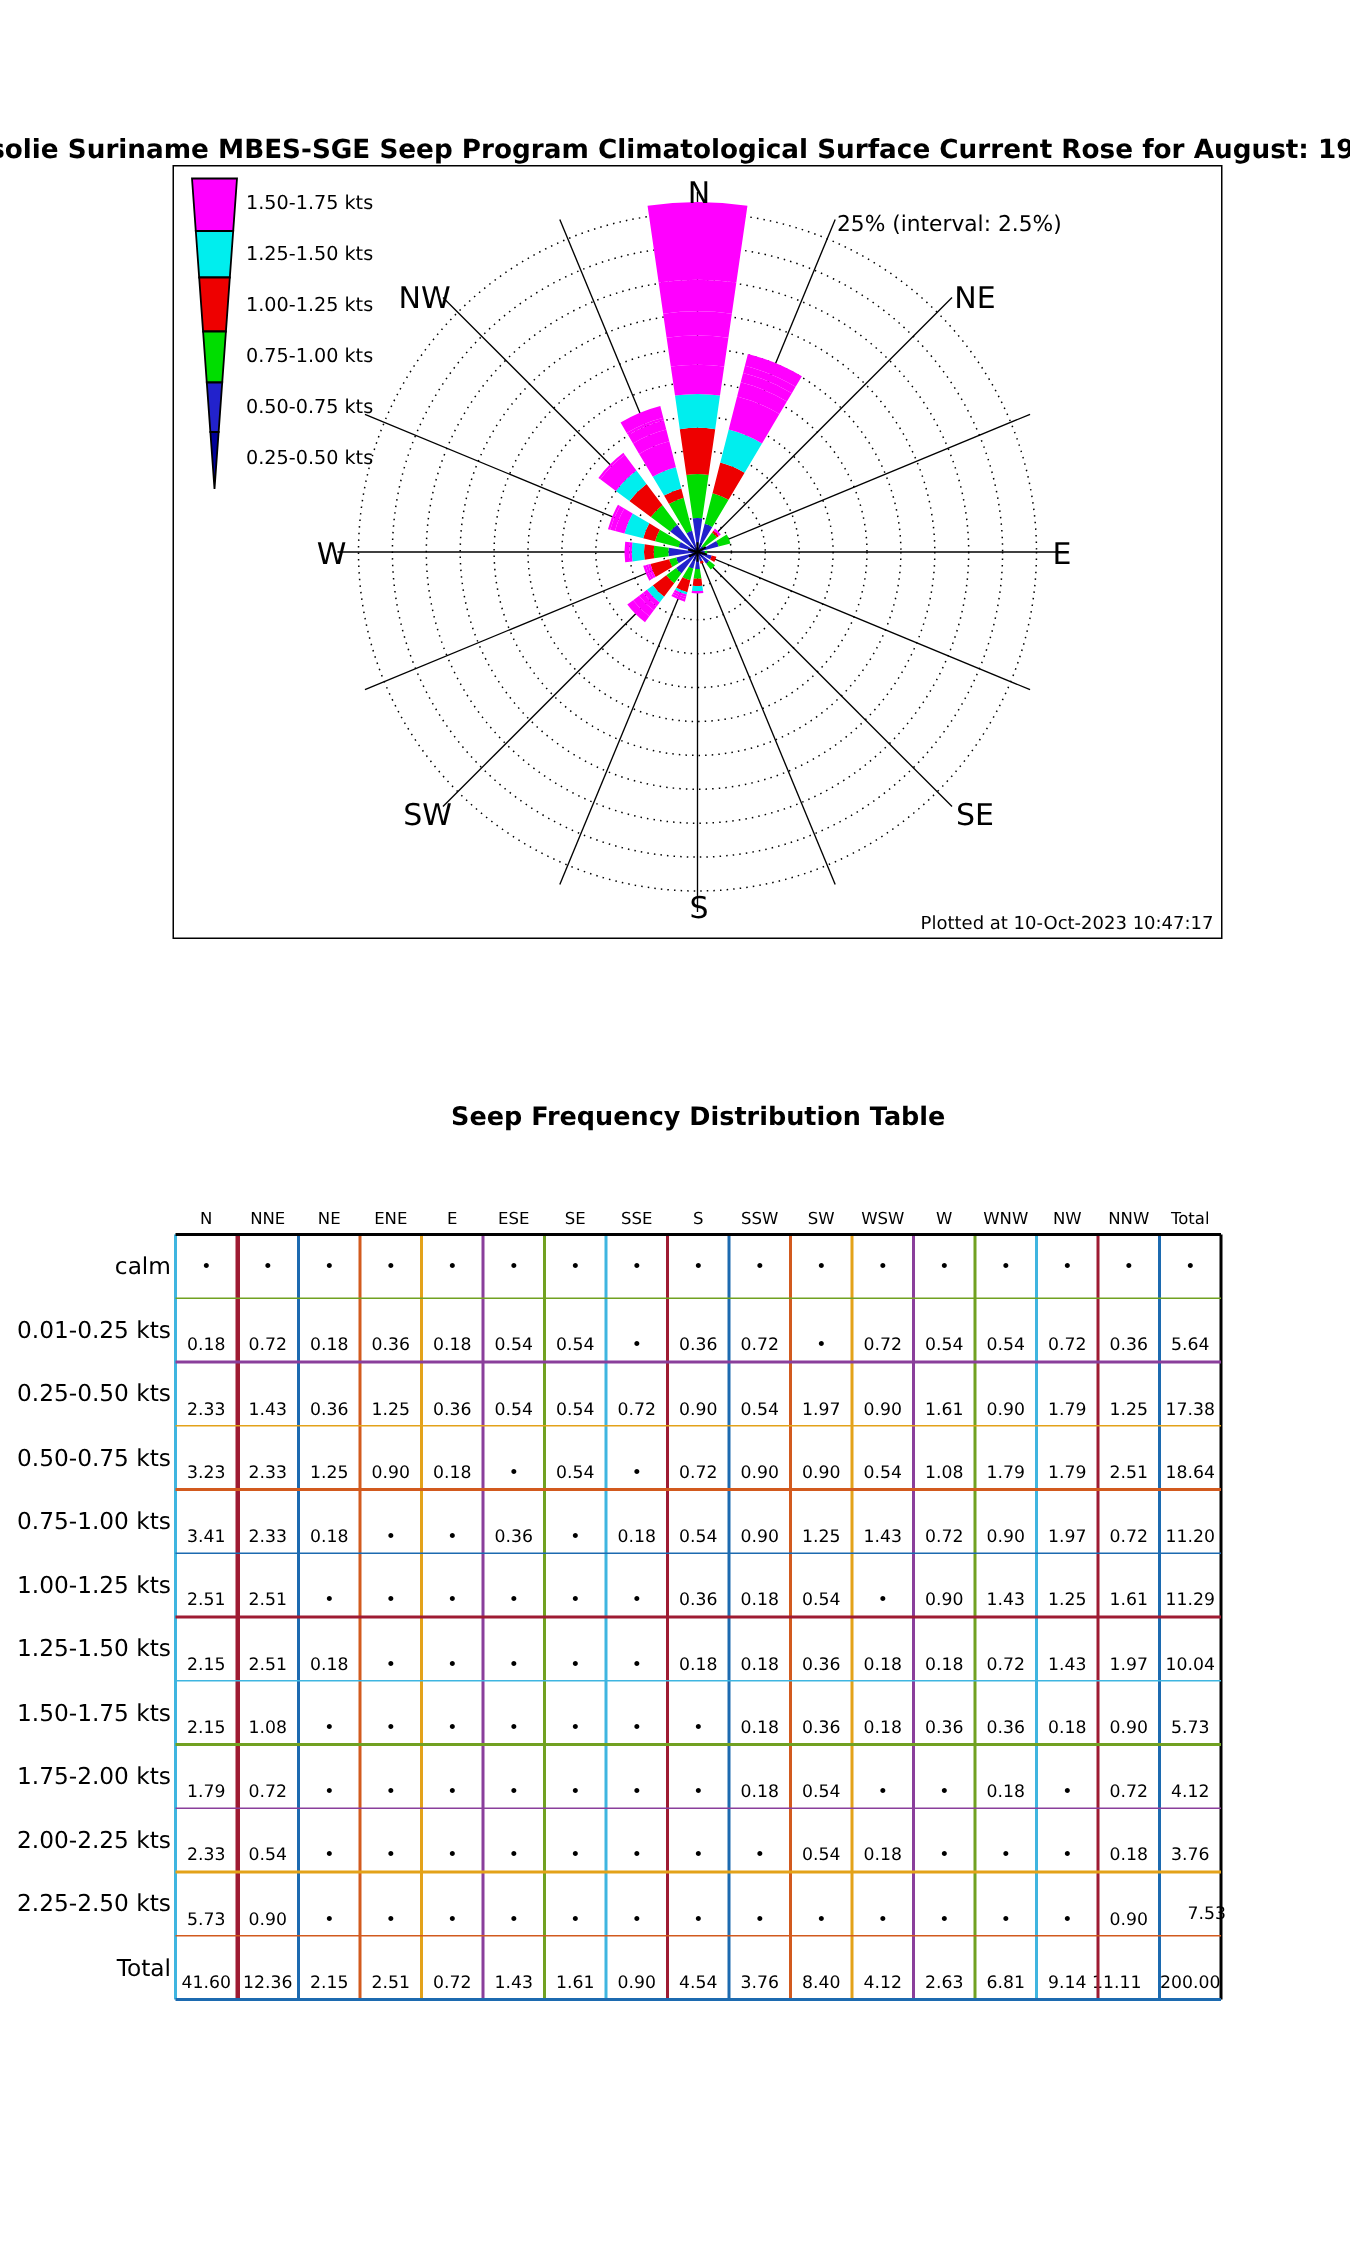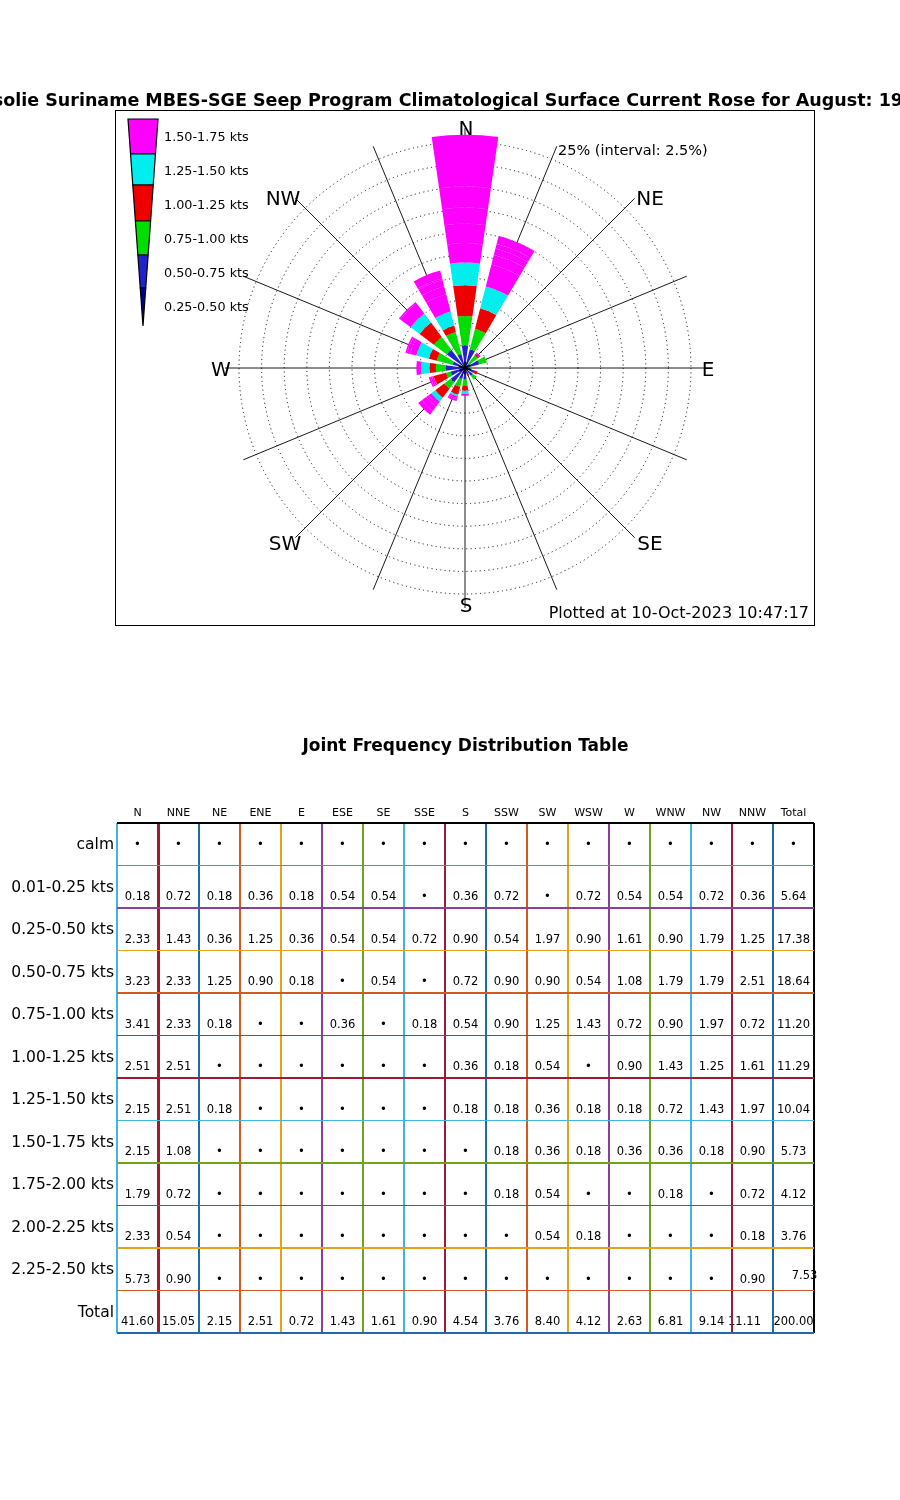--- a/index.html
+++ b/index.html
@@ -25,21 +25,21 @@
   .cl-e{left:592px;top:258px;}
   .cl-w{left:105px;top:258px;}
   .cl-ne{left:534px;top:87px;}
   .cl-nw{left:167px;top:87px;}
   .cl-se{left:534px;top:432px;}
   .cl-sw{left:169px;top:432px;}
   .scale-label{
     position:absolute;left:442px;top:31px;font-size:14.5px;white-space:nowrap;
   }
   .plotted-at{
-    position:absolute;right:5px;bottom:3px;font-size:16px;white-space:nowrap;
+    position:absolute;right:5px;bottom:3px;font-size:12px;white-space:nowrap;
   }
   .legend-label{
     position:absolute;left:48px;font-size:12.8px;white-space:nowrap;transform:translateY(-50%);
   }
   .table-title{
     position:absolute;left:117px;top:735px;width:697px;text-align:center;
     font-weight:bold;font-size:17px;
   }
   .jfd-table{
     position:absolute;left:117px;top:823px;width:697px;height:510px;
@@ -216,21 +216,21 @@
   <div class="plotted-at">Plotted at 10-Oct-2023 10:47:17</div>
 
   <div class="legend-label" style="top:25px;">1.50-1.75 kts</div>
   <div class="legend-label" style="top:59px;">1.25-1.50 kts</div>
   <div class="legend-label" style="top:93px;">1.00-1.25 kts</div>
   <div class="legend-label" style="top:127px;">0.75-1.00 kts</div>
   <div class="legend-label" style="top:161px;">0.50-0.75 kts</div>
   <div class="legend-label" style="top:195px;">0.25-0.50 kts</div>
 </div>
 
-<div class="table-title">Joint Frequency Distribution Table</div>
+<div class="table-title">Seep Frequency Distribution Table</div>
 
 <div class="jfd-table" id="jfd-table">
     <div class="col-header" style="left: 0px; width: 41px;">N</div>
     <div class="col-header" style="left: 41px; width: 41px;">NNE</div>
     <div class="col-header" style="left: 82px; width: 41px;">NE</div>
     <div class="col-header" style="left: 123px; width: 41px;">ENE</div>
     <div class="col-header" style="left: 164px; width: 41px;">E</div>
     <div class="col-header" style="left: 205px; width: 41px;">ESE</div>
     <div class="col-header" style="left: 246px; width: 41px;">SE</div>
     <div class="col-header" style="left: 287px; width: 41px;">SSE</div>
@@ -436,21 +436,21 @@
     <div class="t-cell" style="left: 369px; top: 425px; width: 41px; height: 42.5px;">•</div>
     <div class="t-cell" style="left: 410px; top: 425px; width: 41px; height: 42.5px;">•</div>
     <div class="t-cell" style="left: 451px; top: 425px; width: 41px; height: 42.5px;">•</div>
     <div class="t-cell" style="left: 492px; top: 425px; width: 41px; height: 42.5px;">•</div>
     <div class="t-cell" style="left: 533px; top: 425px; width: 41px; height: 42.5px;">•</div>
     <div class="t-cell" style="left: 574px; top: 425px; width: 41px; height: 42.5px;">•</div>
     <div class="t-cell" style="left: 615px; top: 425px; width: 41px; height: 42.5px;">0.90</div>
     <div class="t-cell" style="left: 656px; top: 421px; width: 63px; height: 42.5px;">7.53</div>
     <div class="row-label" style="top: 467.5px; height: 42.5px;">Total</div>
     <div class="t-cell" style="left: 0px; top: 467.5px; width: 41px; height: 42.5px;">41.60</div>
-    <div class="t-cell" style="left: 41px; top: 467.5px; width: 41px; height: 42.5px;">15.05</div>
+    <div class="t-cell" style="left: 41px; top: 467.5px; width: 41px; height: 42.5px;">12.36</div>
     <div class="t-cell" style="left: 82px; top: 467.5px; width: 41px; height: 42.5px;">2.15</div>
     <div class="t-cell" style="left: 123px; top: 467.5px; width: 41px; height: 42.5px;">2.51</div>
     <div class="t-cell" style="left: 164px; top: 467.5px; width: 41px; height: 42.5px;">0.72</div>
     <div class="t-cell" style="left: 205px; top: 467.5px; width: 41px; height: 42.5px;">1.43</div>
     <div class="t-cell" style="left: 246px; top: 467.5px; width: 41px; height: 42.5px;">1.61</div>
     <div class="t-cell" style="left: 287px; top: 467.5px; width: 41px; height: 42.5px;">0.90</div>
     <div class="t-cell" style="left: 328px; top: 467.5px; width: 41px; height: 42.5px;">4.54</div>
     <div class="t-cell" style="left: 369px; top: 467.5px; width: 41px; height: 42.5px;">3.76</div>
     <div class="t-cell" style="left: 410px; top: 467.5px; width: 41px; height: 42.5px;">8.40</div>
     <div class="t-cell" style="left: 451px; top: 467.5px; width: 41px; height: 42.5px;">4.12</div>

